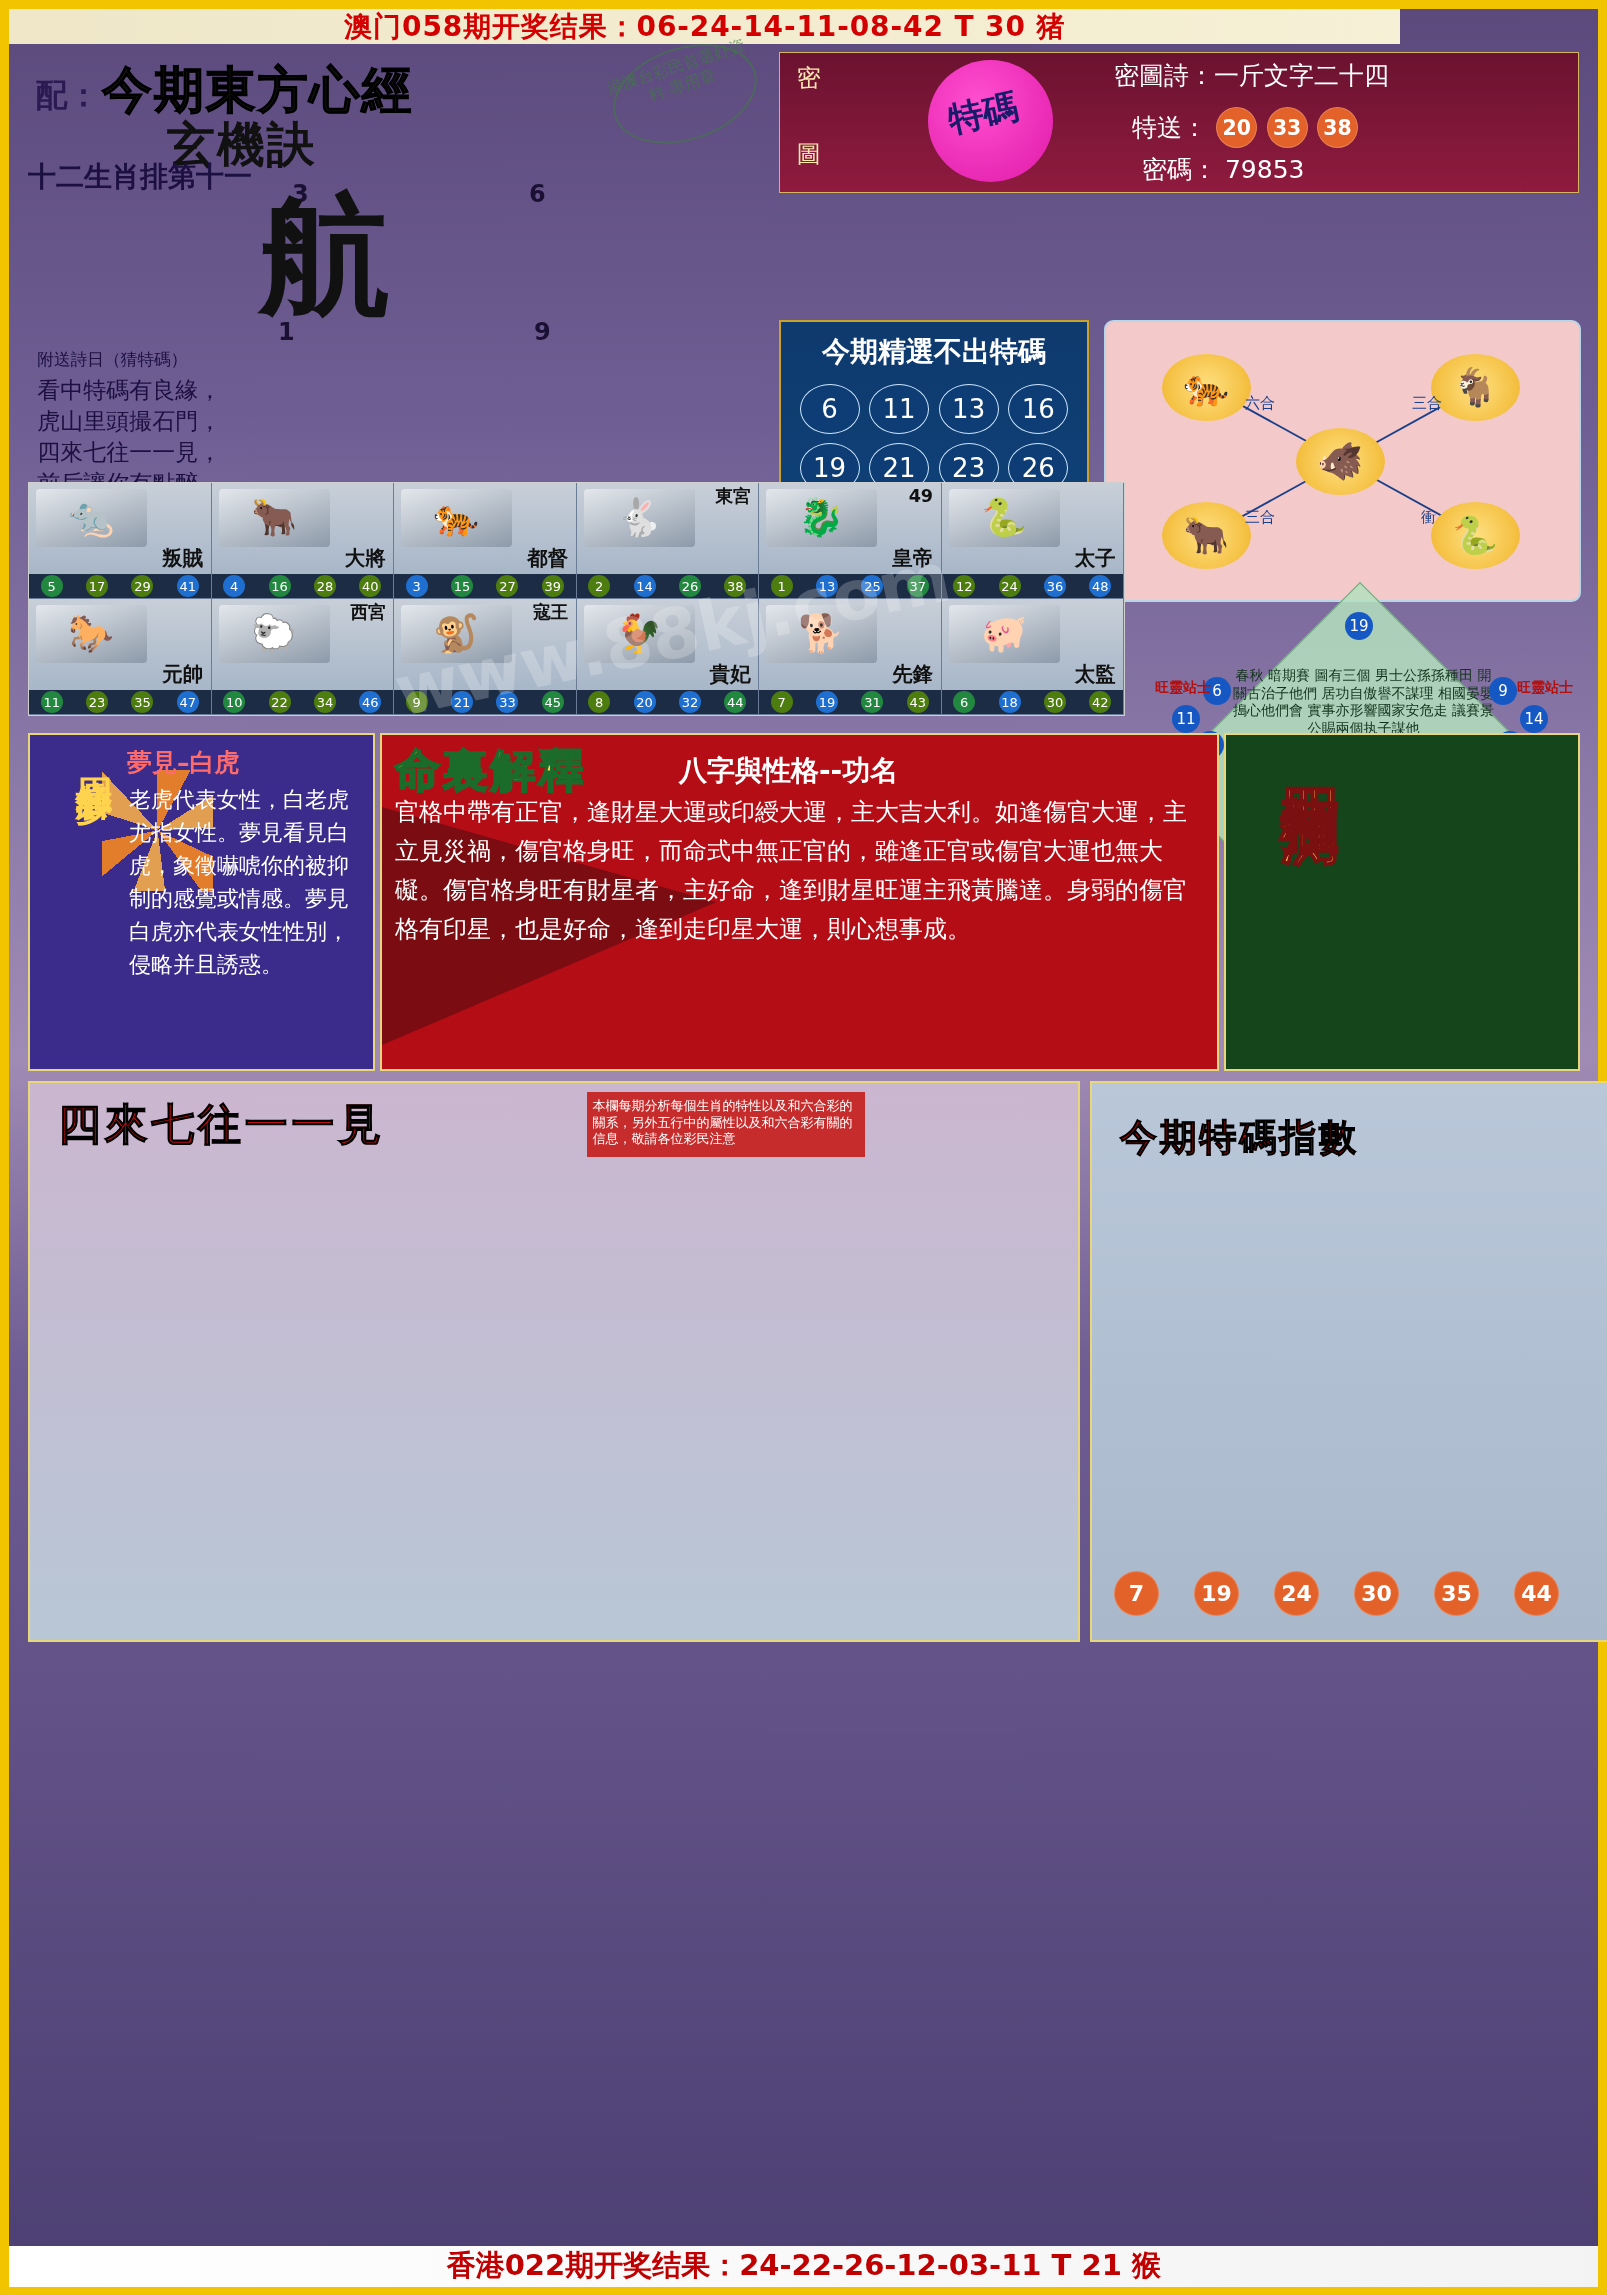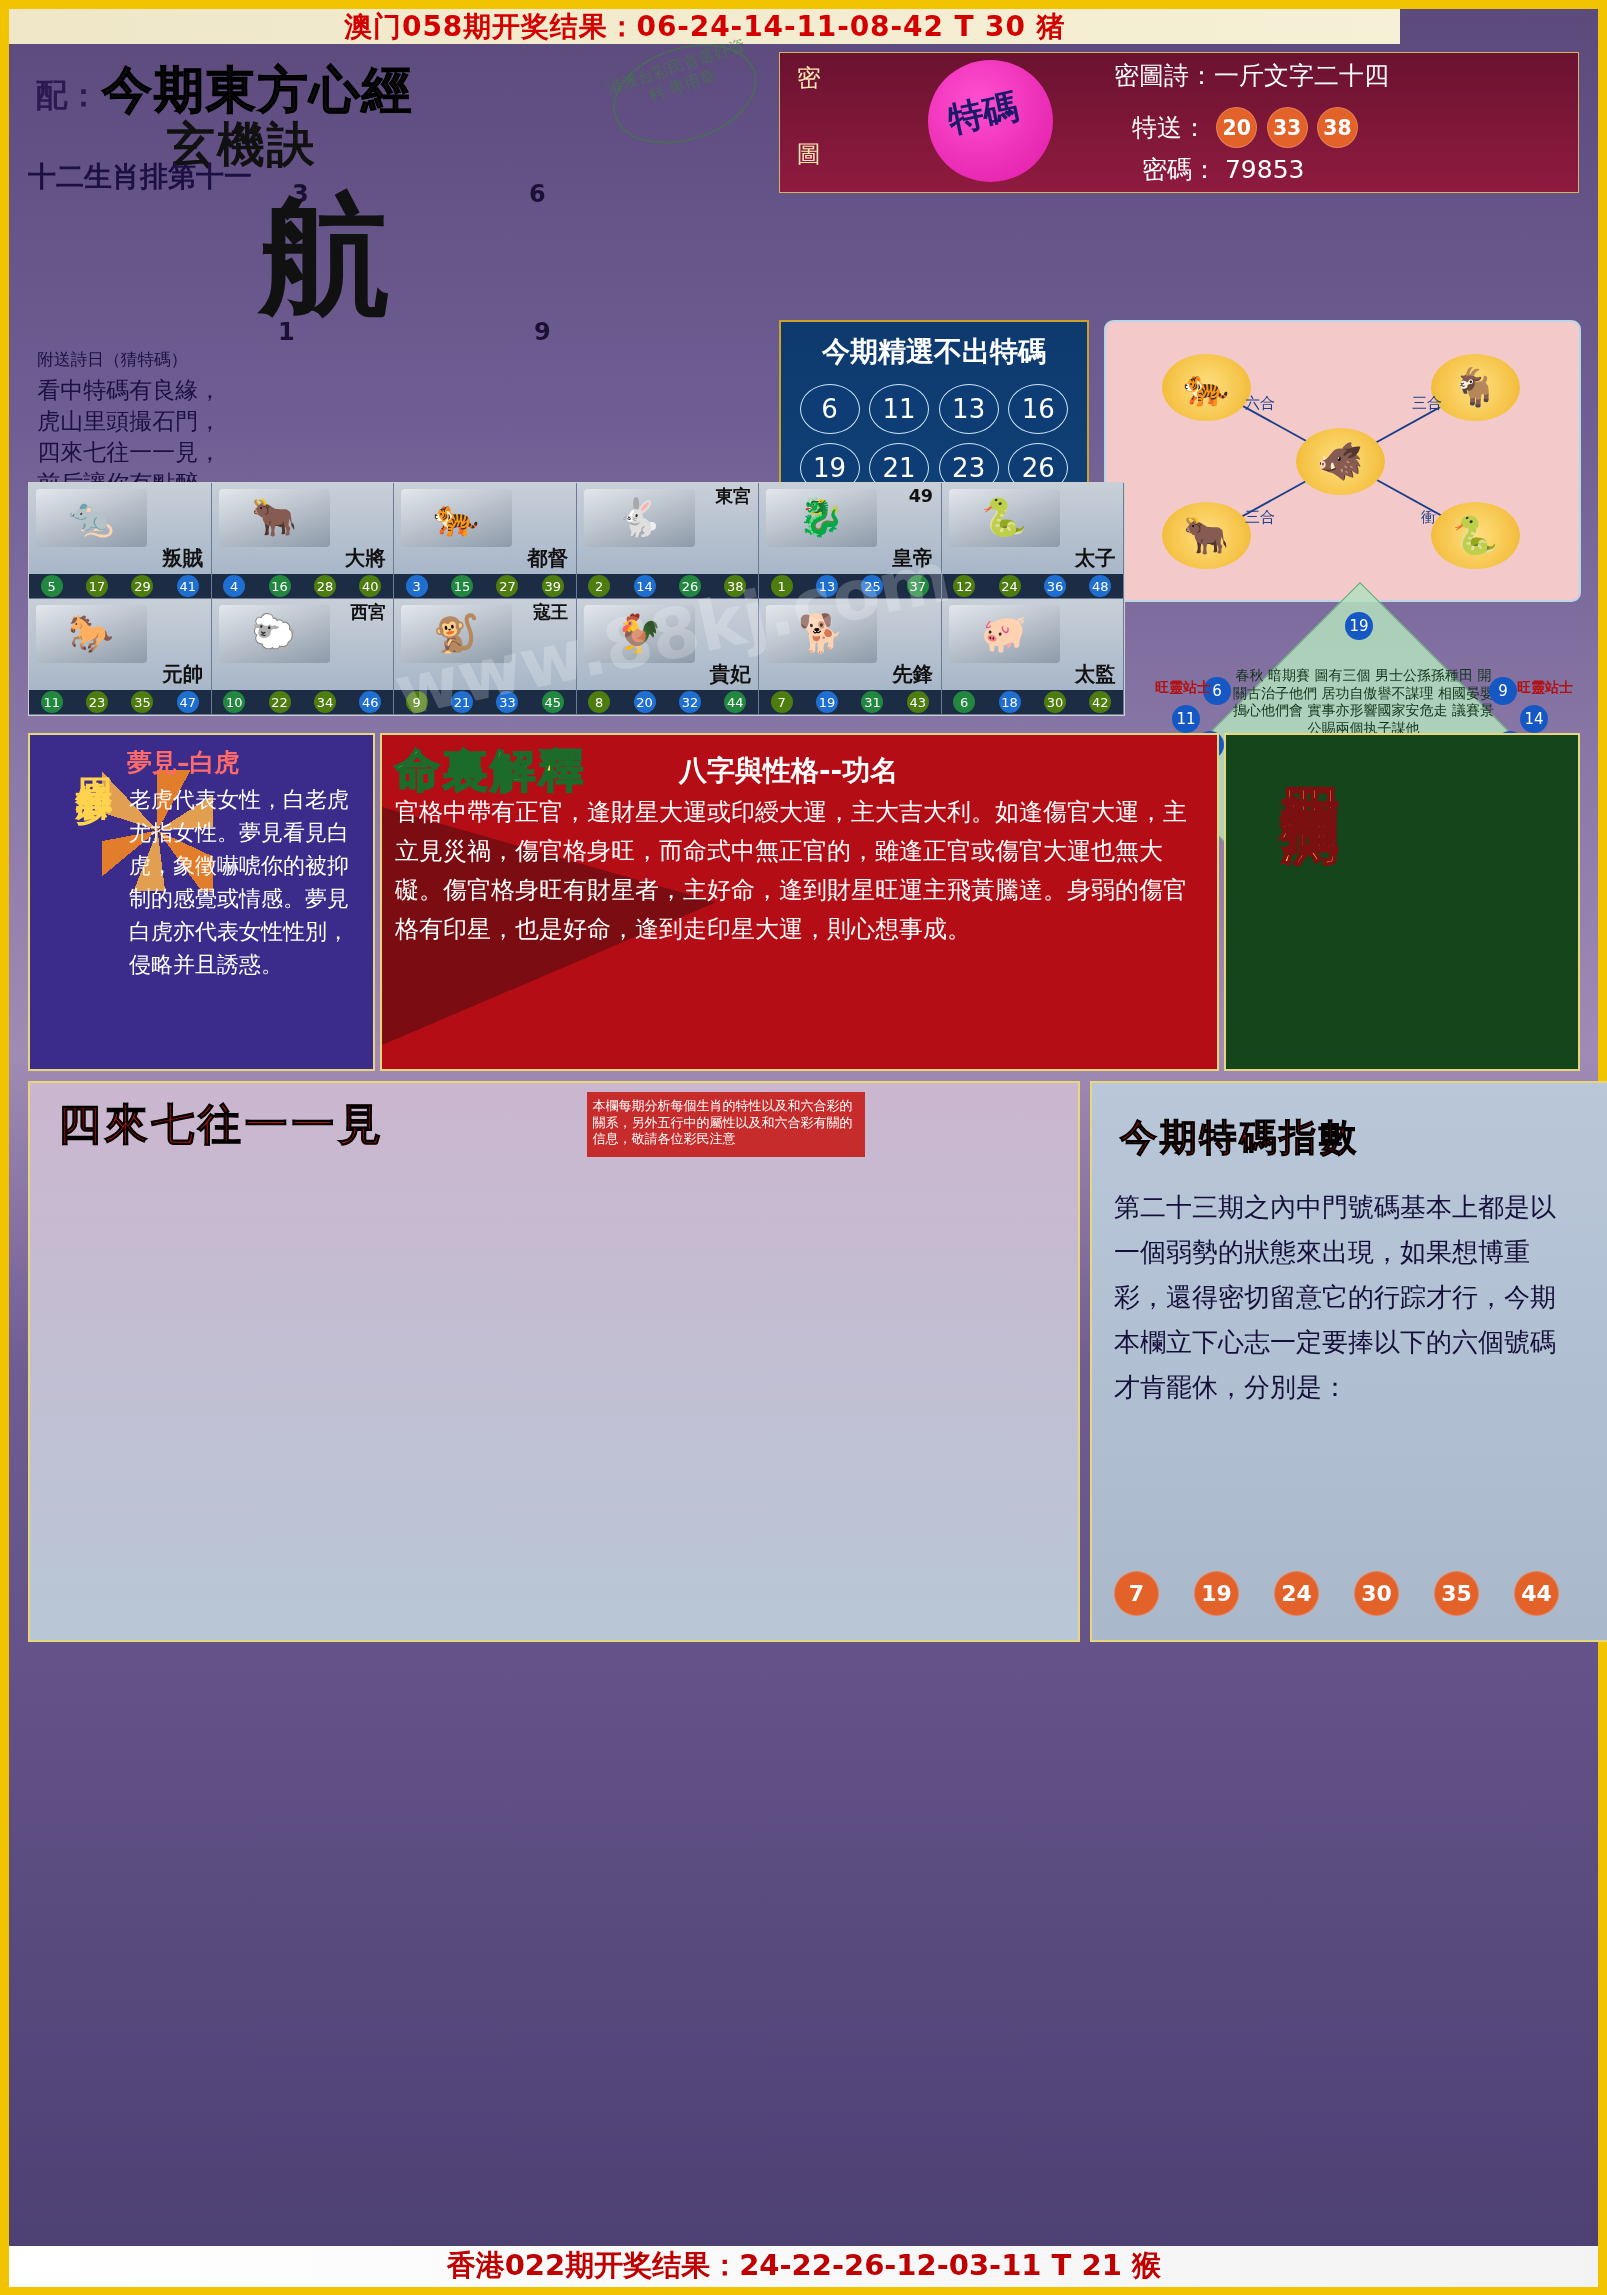--- a/index.html
+++ b/index.html
@@ -445,21 +445,20 @@
     <div class="v">四柱預測</div>
   </div>
 
   <div class="shier">
     <div class="title">四來七往一一見</div>
     <div class="notebox">本欄每期分析每個生肖的特性以及和六合彩的關系，另外五行中的屬性以及和六合彩有關的信息，敬請各位彩民注意</div>
   </div>
 
   <div class="zhishu">
     <div class="title">今期特碼指數</div>
-    <div class="body">第二十三期之內中門號碼基本上都是以一個弱勢的狀態來出現，如果想博重彩，還得密切留意它的行踪才行，今期本欄立下心志一定要捧以下的六個號碼才肯罷休，分別是：</div>
     <div class="balls">
       <span class="ball">7</span>
       <span class="ball">19</span>
       <span class="ball">24</span>
       <span class="ball">30</span>
       <span class="ball">35</span>
       <span class="ball">44</span>
     </div>
   </div>
 

